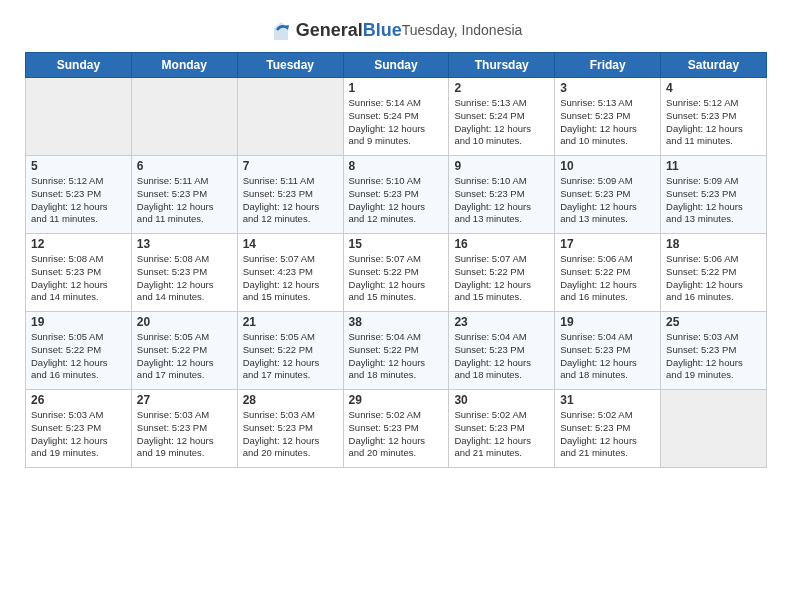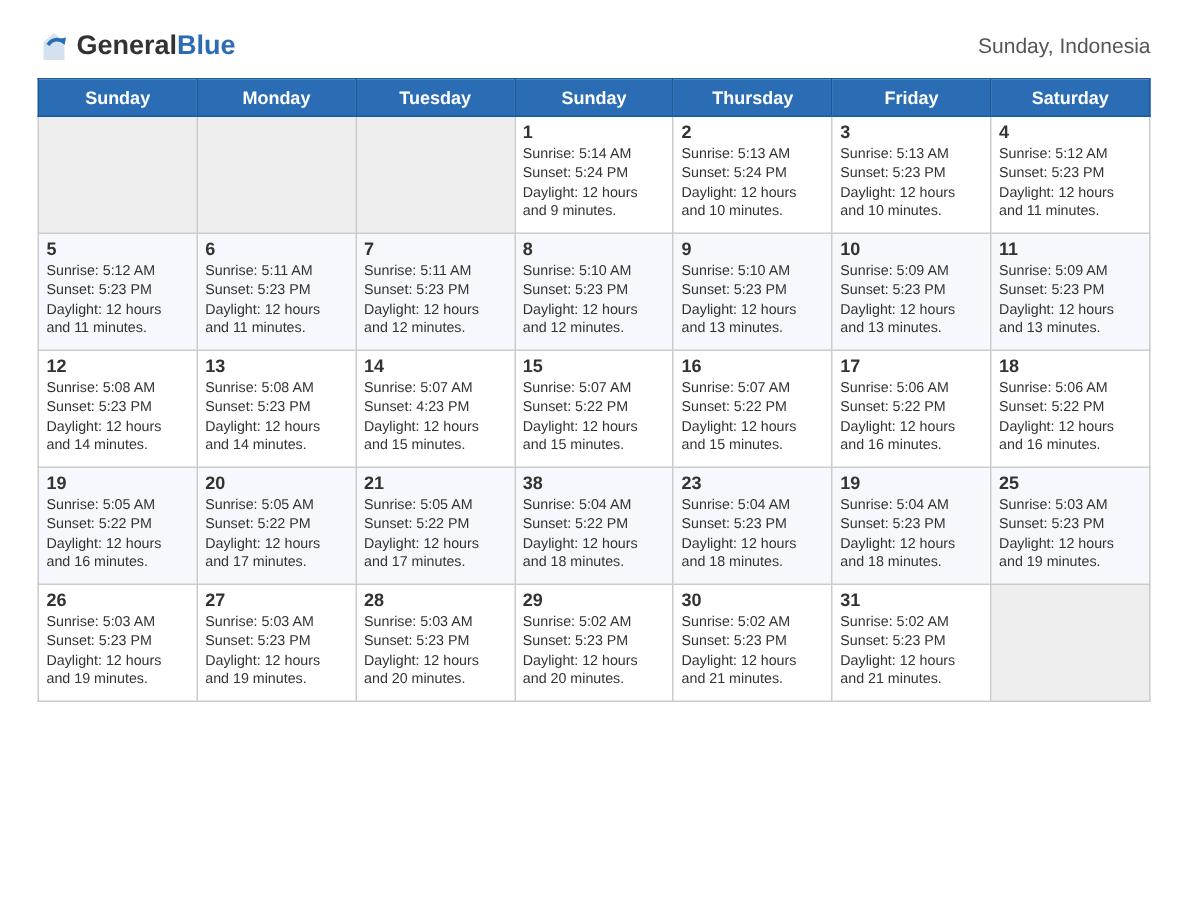--- a/index.html
+++ b/index.html
@@ -10,21 +10,21 @@
       background: #fff;
       overflow: hidden;
     }
     .page {
       width: 792px;
       height: 612px;
       padding: 20px 25px 15px 25px;
     }
     .header {
       display: flex;
-      justify-content: space-between;
+      justify-content: center;
       align-items: flex-start;
       margin-bottom: 10px;
     }
     .logo {
       display: flex;
       align-items: center;
       gap: 4px;
     }
     .logo-text-general {
       font-size: 18px;
@@ -110,21 +110,21 @@
         <path d="M7 10 Q11 4 18 8" stroke="#2a6db5" stroke-width="2.5" fill="none"></path>
         <path d="M14 6 L19 5 L18 10" fill="#2a6db5"></path>
       </svg>
       <div>
         <div>
           <span class="logo-text-general">General</span><span class="logo-text-blue">Blue</span>
         </div>
       </div>
     </div>
     <div class="title-section">
-      <div class="subtitle">Sunday, Indonesia</div>
+      <div class="subtitle">Tuesday, Indonesia</div>
     </div>
   </div>
 
   <table class="calendar">
     <thead>
       <tr>
         <th>Sunday</th>
         <th>Monday</th>
         <th>Tuesday</th>
         <th>Sunday</th>

